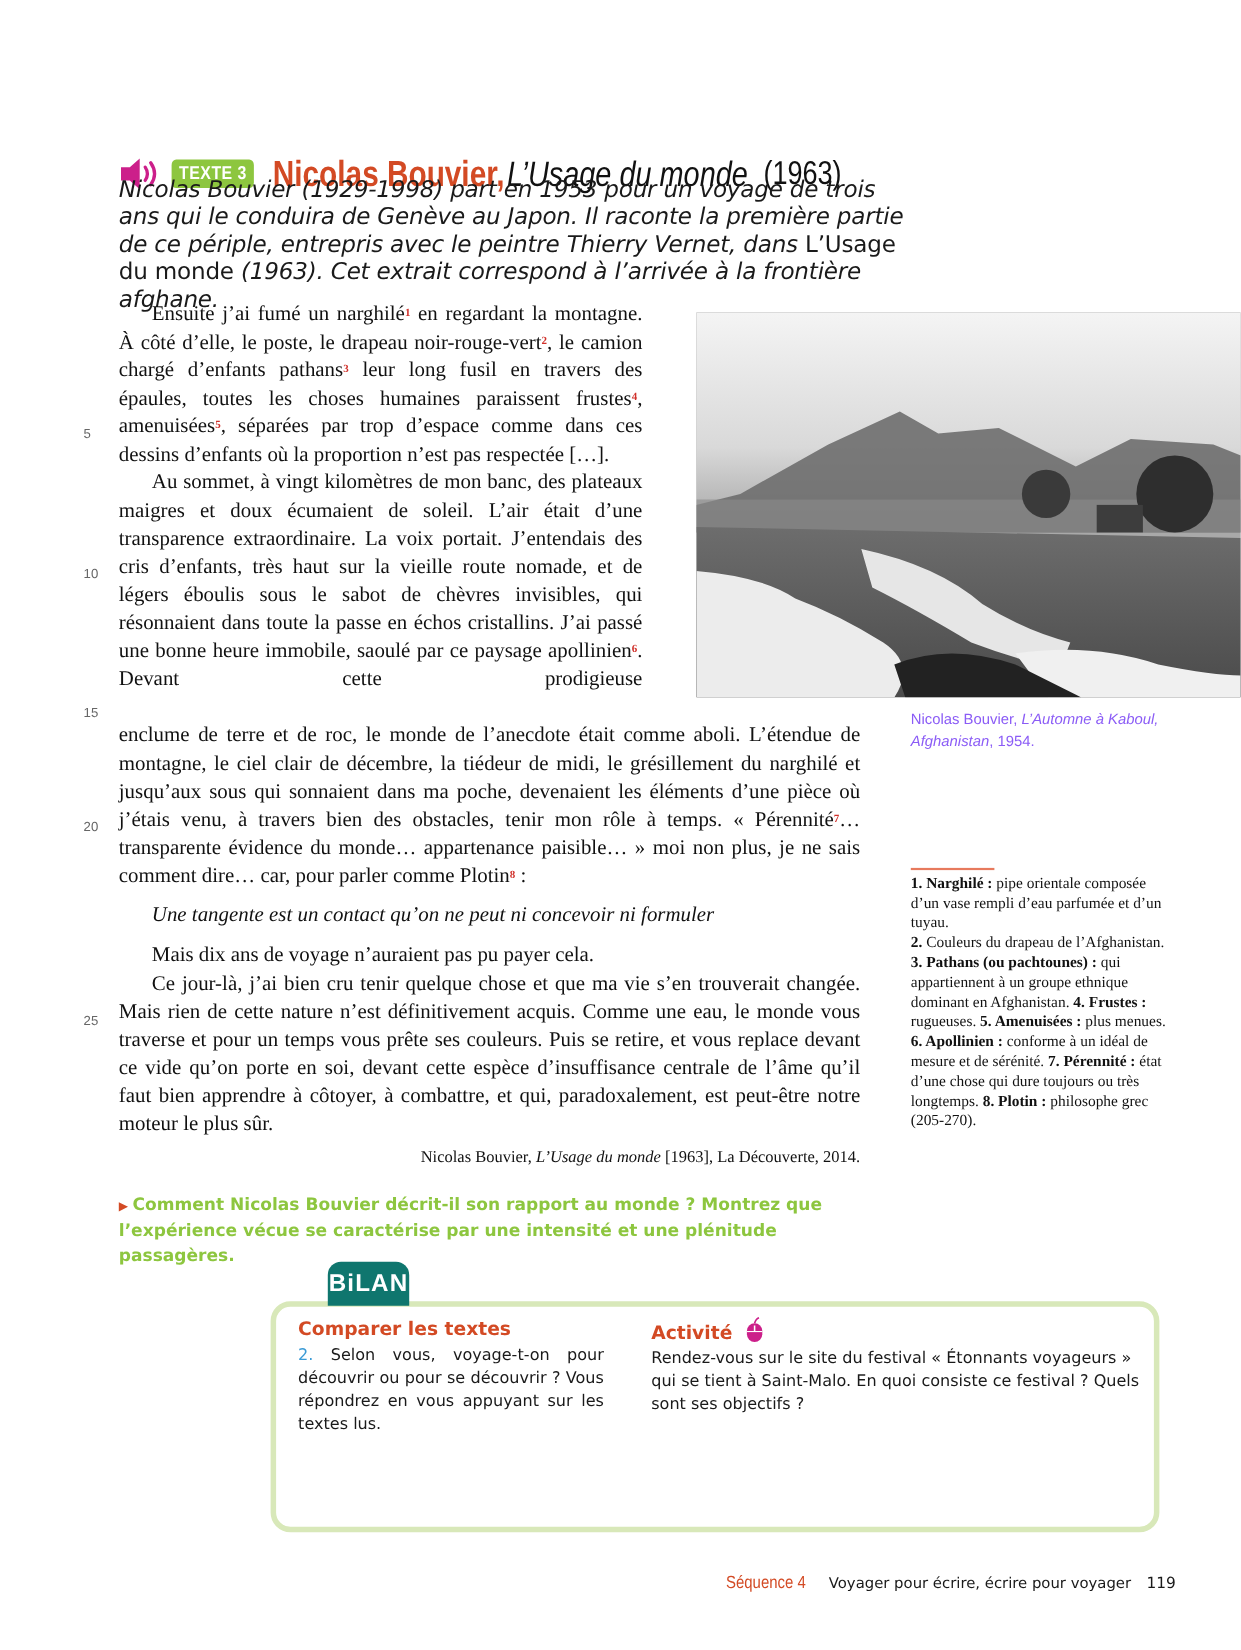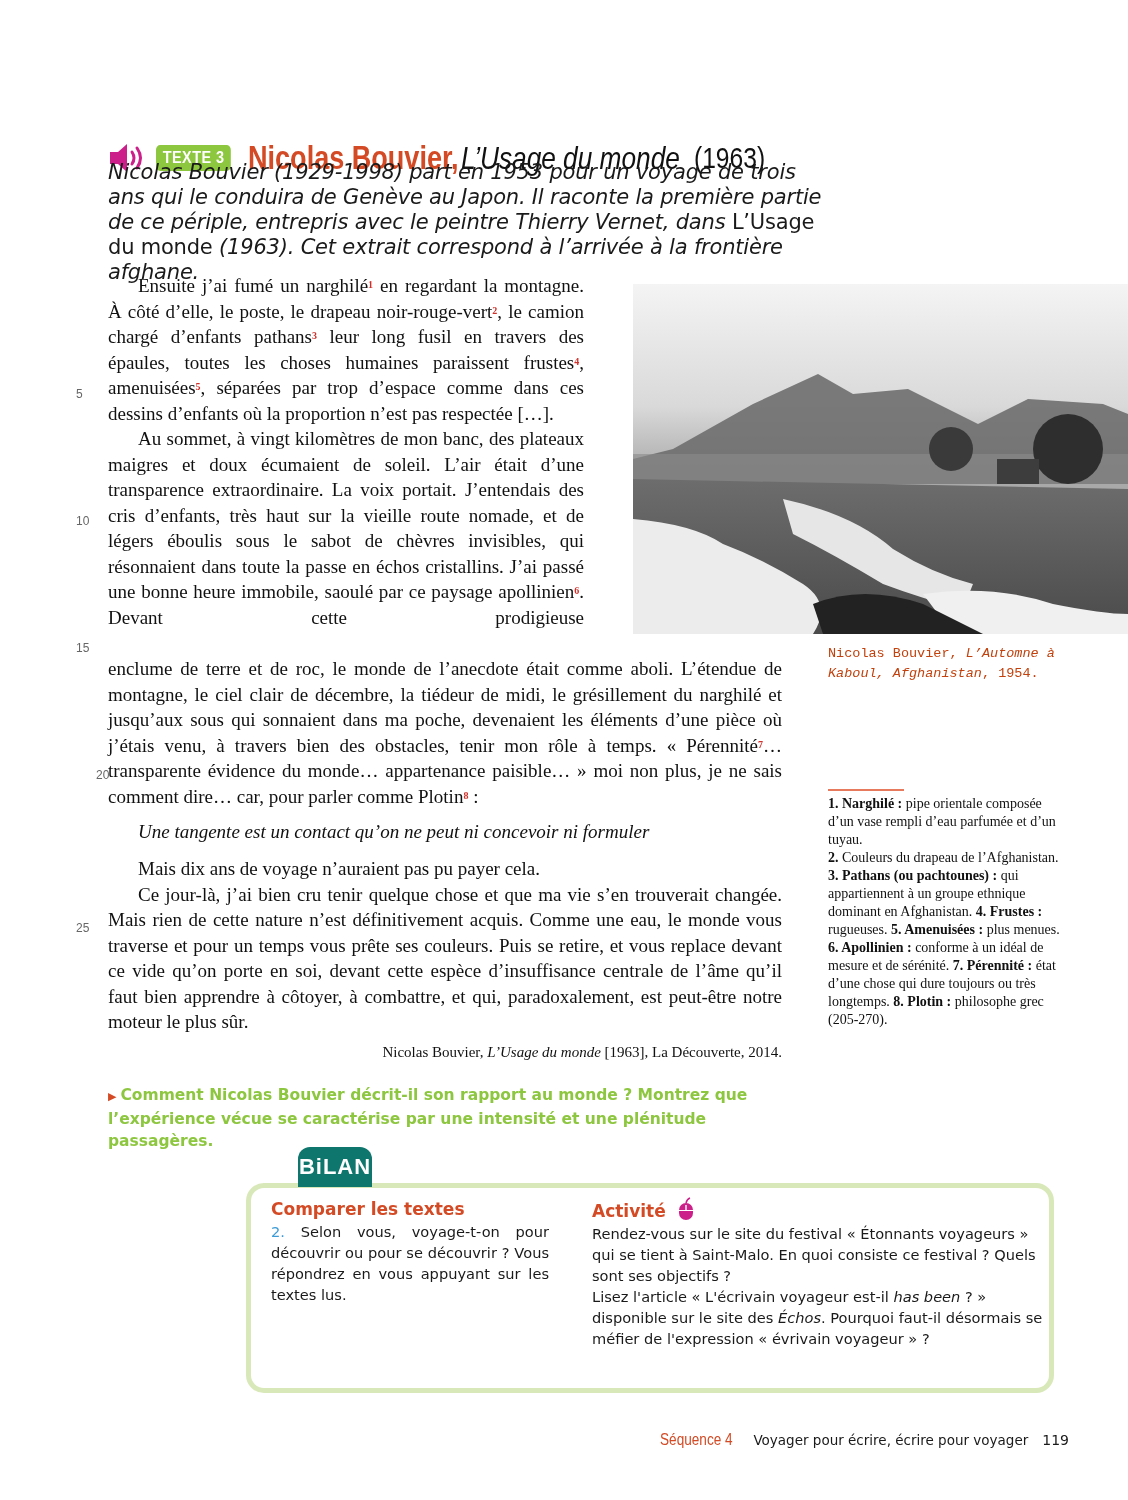--- a/index.html
+++ b/index.html
@@ -25,21 +25,21 @@
   .p-indent { text-indent:30px; }
   sup.fn { color:#d0302a; font-size:10px; font-weight:bold; vertical-align:top; position:relative; top:-1px; }
   .linenum { position:absolute; left:76px; font-family:"Liberation Sans", sans-serif; font-size:12px; color:#666; }
   .quote { left:138px; top:821px; font-family:"Liberation Serif", serif; font-style:italic; font-size:19px; color:#111; }
   .col3 { left:108px; top:856px; width:674px; }
   .source { left:340px; top:1044px; width:442px; text-align:right; font-family:"Liberation Serif", serif; font-size:15px; color:#111; }
   .source i { font-style:italic; }
 
   
   .photo { left:633px; top:284px; width:495px; height:350px; overflow:hidden; background:#bdbdbd; }
-  .caption { left:828px; top:644px; width:230px; font-family:Liberation Mono, monospace; font-size:13.5px; line-height:20px; color:#c2410c; }
+  .caption { left:828px; top:644px; width:230px; font-family:Liberation Sans, sans-serif; font-size:13.5px; line-height:20px; color:#8b5cf6; }
 
   
   .fn-rule { left:828px; top:789px; width:76px; height:2px; background:#e77a5d; }
   .footnotes { left:828px; top:795px; width:232px; font-family:"Liberation Serif", serif; font-size:14px; line-height:18px; color:#111; }
   .footnotes b { font-weight:bold; }
 
   
   .question { left:108px; top:1084px; width:700px; font-family:"DejaVu Sans", sans-serif; font-weight:bold; font-size:15.5px; line-height:22px; color:#8dc63f; }
   .tri { color:#d34a24; font-size:11px; margin-right:4px; }
 
@@ -77,21 +77,21 @@
 
 <div class="abs intro">
   <span>Nicolas Bouvier (1929-1998) part en 1953 pour un voyage de trois ans qui le conduira de Genève au Japon. Il raconte la première partie de ce périple, entrepris avec le peintre Thierry Vernet, dans</span>
   <span class="roman">L’Usage du monde</span>
   <span>(1963). Cet extrait correspond à l’arrivée à la frontière afghane.</span>
 </div>
 
 <span class="linenum" style="top:387px;">5</span>
 <span class="linenum" style="top:514px;">10</span>
 <span class="linenum" style="top:641px;">15</span>
-<span class="linenum" style="top:768px;margin-left:20px;">20</span>
+<span class="linenum" style="top:744px;">20</span>
 <span class="linenum" style="top:921px;">25</span>
 
 <div class="abs text col1">
   <p class="p-indent" style="margin:0;"><span>Ensuite j’ai fumé un narghilé</span><sup class="fn">1</sup><span> en regardant la montagne. À côté d’elle, le poste, le drapeau noir-rouge-vert</span><sup class="fn">2</sup><span>, le camion chargé d’enfants pathans</span><sup class="fn">3</sup><span> leur long fusil en travers des épaules, toutes les choses humaines paraissent frustes</span><sup class="fn">4</sup><span>, amenuisées</span><sup class="fn">5</sup><span>, séparées par trop d’espace comme dans ces dessins d’enfants où la proportion n’est pas respectée […].</span></p>
   <p class="p-indent" style="margin:0;text-align-last:justify;"><span>Au sommet, à vingt kilomètres de mon banc, des plateaux maigres et doux écumaient de soleil. L’air était d’une transparence extraordinaire. La voix portait. J’entendais des cris d’enfants, très haut sur la vieille route nomade, et de légers éboulis sous le sabot de chèvres invisibles, qui résonnaient dans toute la passe en échos cristallins. J’ai passé une bonne heure immobile, saoulé par ce paysage apollinien</span><sup class="fn">6</sup><span>. Devant cette prodigieuse</span></p>
 </div>
 
 <div class="abs text col2">
   <p style="margin:0;"><span>enclume de terre et de roc, le monde de l’anecdote était comme aboli. L’étendue de montagne, le ciel clair de décembre, la tiédeur de midi, le grésillement du narghilé et jusqu’aux sous qui sonnaient dans ma poche, devenaient les éléments d’une pièce où j’étais venu, à travers bien des obstacles, tenir mon rôle à temps. « Pérennité</span><sup class="fn">7</sup><span>… transparente évidence du monde… appartenance paisible… » moi non plus, je ne sais comment dire… car, pour parler comme Plotin</span><sup class="fn">8</sup><span> :</span></p>
 </div>
@@ -160,20 +160,19 @@
   <div class="h-red">
     <span>Activité</span>
     <svg class="mouse" width="16" height="24" viewBox="0 0 16 24">
       <path d="M8 6 Q9 2 12 1" stroke="#cc1f8a" stroke-width="1.5" fill="none"></path>
       <rect x="1" y="6" width="14" height="17" rx="7" fill="#cc1f8a"></rect>
       <rect x="7.3" y="8" width="1.4" height="5" fill="#fff"></rect>
       <rect x="1" y="13" width="14" height="1" fill="#fff"></rect>
     </svg>
   </div>
   <div>Rendez-vous sur le site du festival « Étonnants voyageurs » qui se tient à Saint-Malo. En quoi consiste ce festival ? Quels sont ses objectifs ?</div>
-  <div><span>Lisez l'article « L'écrivain voyageur est-il </span><i>has been</i><span> ? » disponible sur le site des </span><i>Échos</i><span>. Pourquoi faut-il désormais se méfier de l'expression « évrivain voyageur » ?</span></div>
 </div>
 
 <div class="abs footer">
   <span class="seq">Séquence 4</span>
   <span class="footer-title">Voyager pour écrire, écrire pour voyager</span>
   <span class="page-num">119</span>
 </div>
 
 </body></html>

